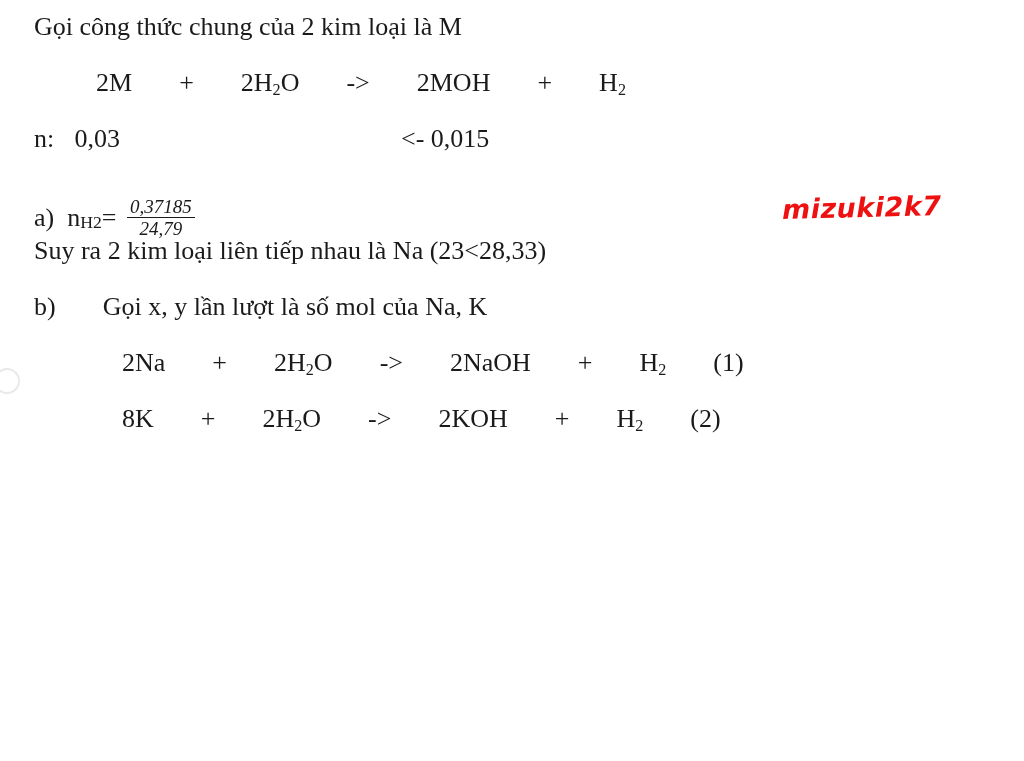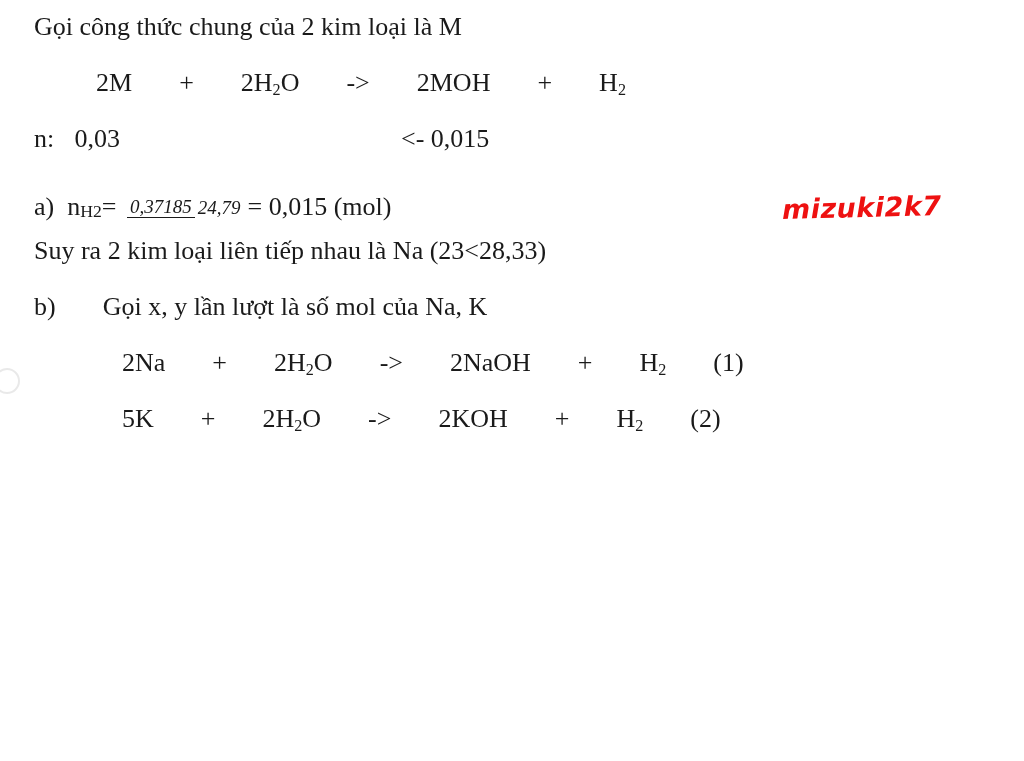--- a/index.html
+++ b/index.html
@@ -52,21 +52,21 @@
   }
   .sans { font-family: "Liberation Sans", sans-serif; }
   .smallcap {
     font-size: 0.68em;
     position: relative;
     top: 0.1em;
   }
   
   .frac {
     display: inline-flex;
-    flex-direction: row;
+    flex-direction: column;
     align-items: center;
     justify-content: center;
     vertical-align: middle;
     font-size: 19px;
     line-height: 1.12;
     margin: 16px 4px;
     position: relative;
     top: -2px;
     font-family: "Liberation Serif", serif;
     font-style: italic;
@@ -144,21 +144,21 @@
     </span>
   </div>
 
   <div class="row">
     <span class="line">
       <span>a)</span>
       &nbsp;<span>n</span><span class="smallcap">H2</span><span>=</span>
       <span class="frac">
         <span class="num">0,37185</span>
         <span class="den">24,79</span>
-      </span><span>= 0,015 (mol)</span>
+      </span>
     </span>
   </div>
 
 
   <div class="row">
     <span class="line">Suy ra 2 kim loại liên tiếp nhau là Na (23&lt;28,33)</span>
   </div>
 
 
   <div class="row">
@@ -185,21 +185,21 @@
       <span class="gap-a"></span>
       <span>H</span><sub>2</sub>
       <span class="gap-a"></span>
       <span>(1)</span>
     </span>
   </div>
 
 
   <div class="row indent-2">
     <span class="line">
-      <span>5K</span>
+      <span>8K</span>
       <span class="gap-a"></span>
       <span>+</span>
       <span class="gap-a"></span>
       <span>2H</span><sub>2</sub><span>O</span>
       <span class="gap-a"></span>
       <span>-&gt;</span>
       <span class="gap-a"></span>
       <span>2KOH</span>
       <span class="gap-a"></span>
       <span>+</span>

